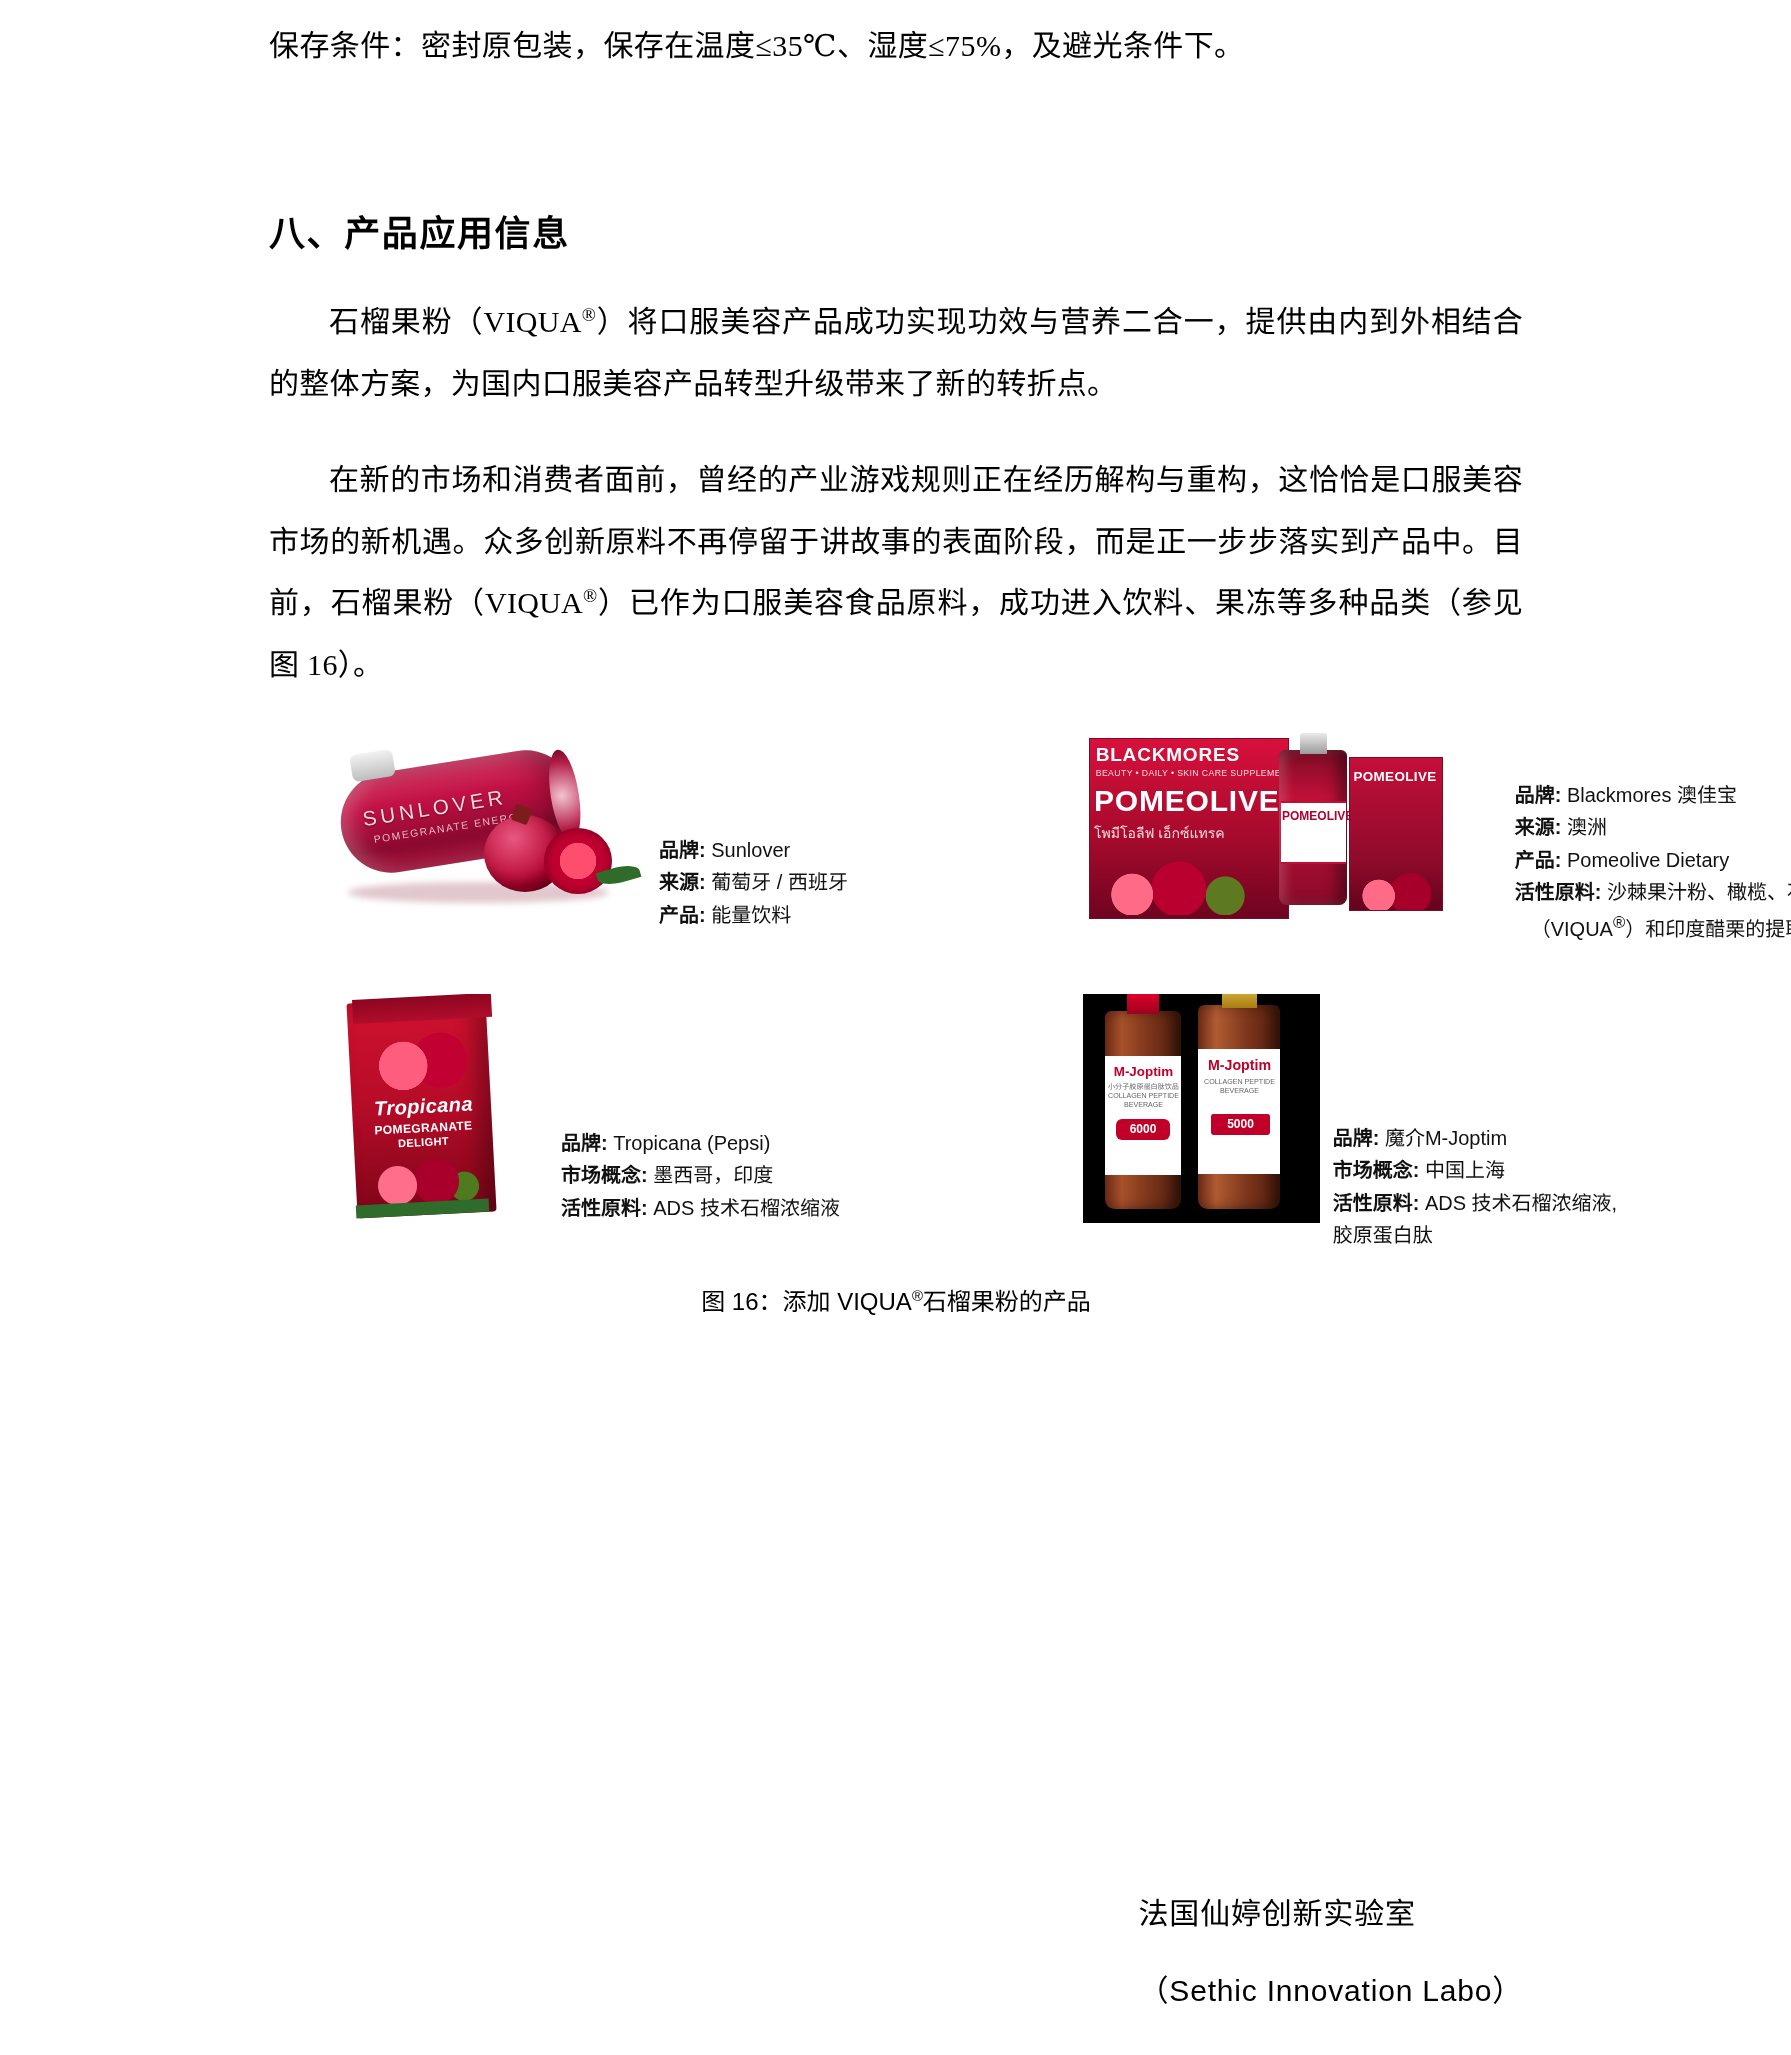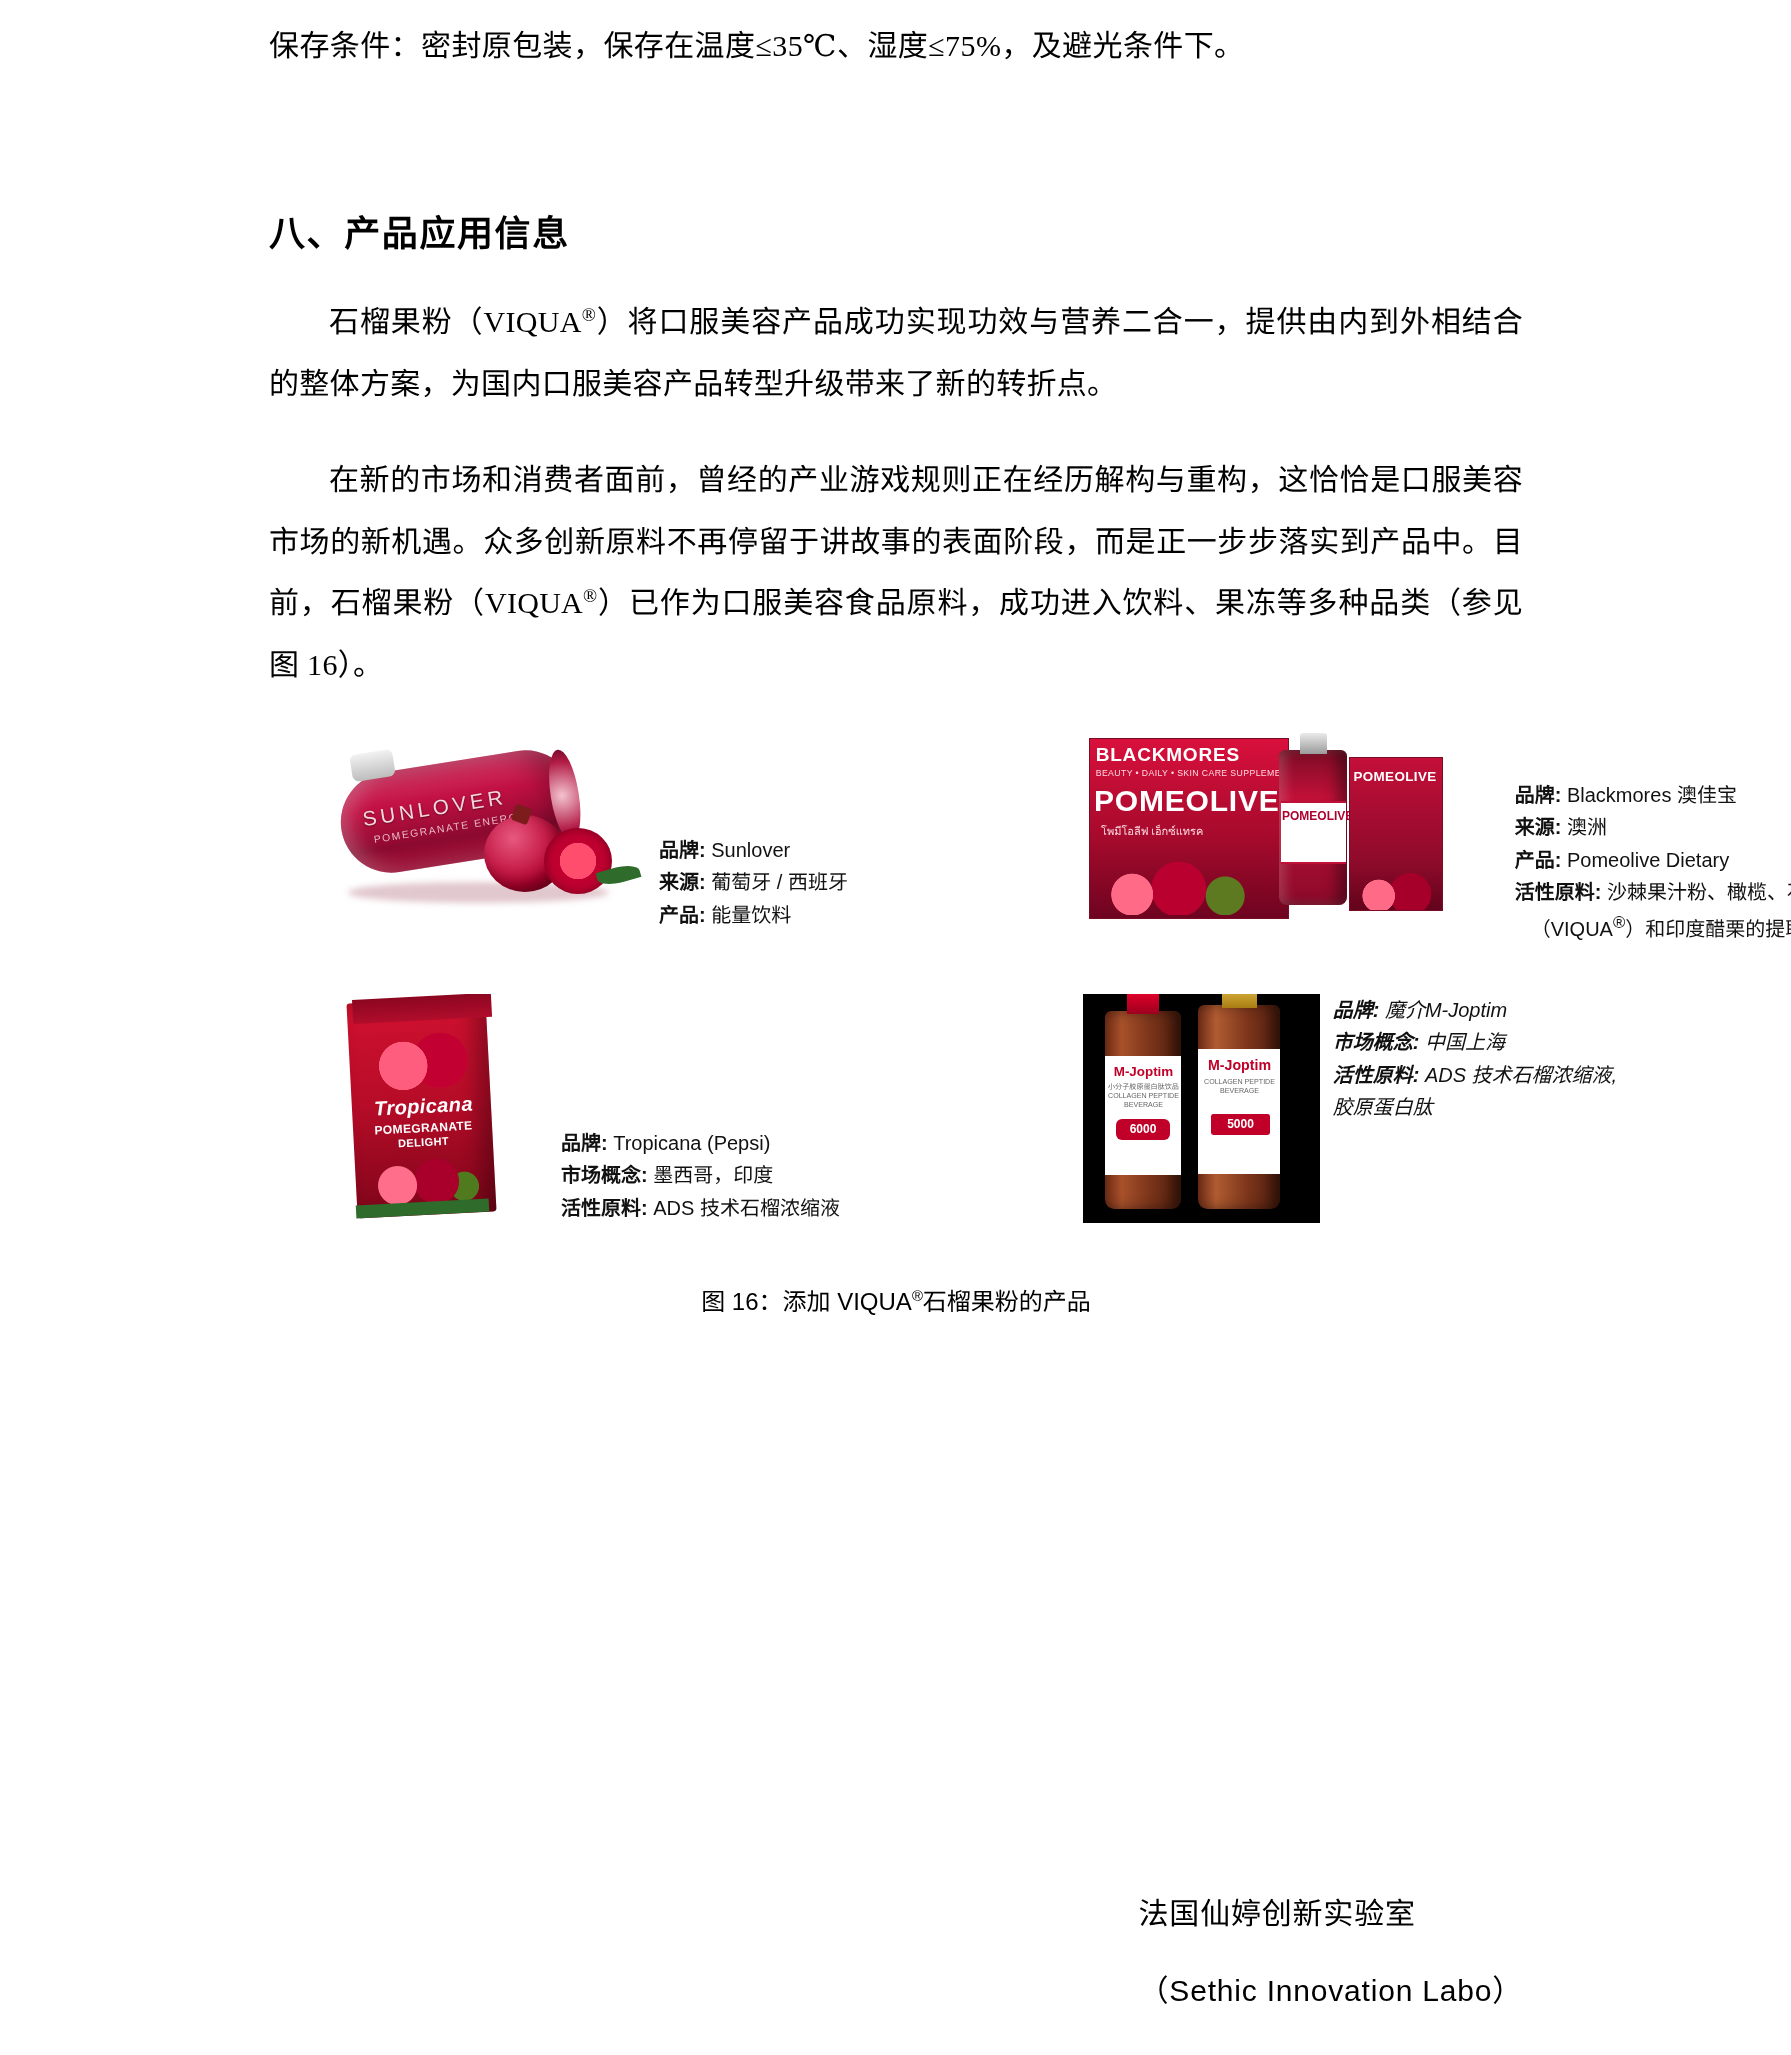--- a/index.html
+++ b/index.html
@@ -174,22 +174,22 @@
   }
   .bm-sub {
     position:absolute; left: 12.7px; top: 35px;
     color:#ffd9e2; font-size: 8.7px; letter-spacing:0.4px;
   }
   .bm-title {
     position:absolute; left: 11px; top: 51px;
     color:#ffffff; font-size: 30px; font-weight: bold; letter-spacing: 0.8px;
   }
   .bm-thai {
-    position:absolute; left: 18px; top: 89px;
-    color:#ffd9e2; font-size: 11px; font-family: Liberation Serif, serif;
+    position:absolute; left: 11px; top: 89px;
+    color:#ffd9e2; font-size: 14px;
   }
   .bm-fruit {
     position:absolute; left: 16px; bottom: 8px;
     width: 166px; height: 68px;
     background:
       radial-gradient(circle at 20% 70%, #ff6a86 0 20.6px, rgba(0,0,0,0) 21.3px),
       radial-gradient(circle at 48% 62%, #b9002f 0 27px, rgba(0,0,0,0) 28px),
       radial-gradient(circle at 76% 72%, #5d7a20 0 19px, rgba(0,0,0,0) 20px);
   }
   .bm-bottle {
@@ -436,21 +436,21 @@
         <div class="mj-b1-label"></div>
         <div class="mj-t1">M-Joptim</div>
         <div class="mj-t1s">小分子胶原蛋白肽饮品 COLLAGEN PEPTIDE BEVERAGE</div>
         <div class="mj-badge1">6000</div>
         <div class="mj-b2"></div>
         <div class="mj-b2-label"></div>
         <div class="mj-t2">M-Joptim</div>
         <div class="mj-t2s">COLLAGEN PEPTIDE BEVERAGE</div>
         <div class="mj-badge2">5000</div>
       </div>
-      <div class="fig-text" style="margin-left:12.7px; font-style:italic;">
+      <div class="fig-text" style="margin-left:12.7px; margin-top:128px;">
         <span class="line"><b>品牌:</b>
           <span>魔介M-Joptim</span></span>
         <span class="line"><b>市场概念:</b>
           <span>中国上海</span></span>
         <span class="line"><b>活性原料:</b>
           <span>ADS 技术石榴浓缩液,</span></span>
         <span class="line">胶原蛋白肽</span>
       </div>
     </div>
 

